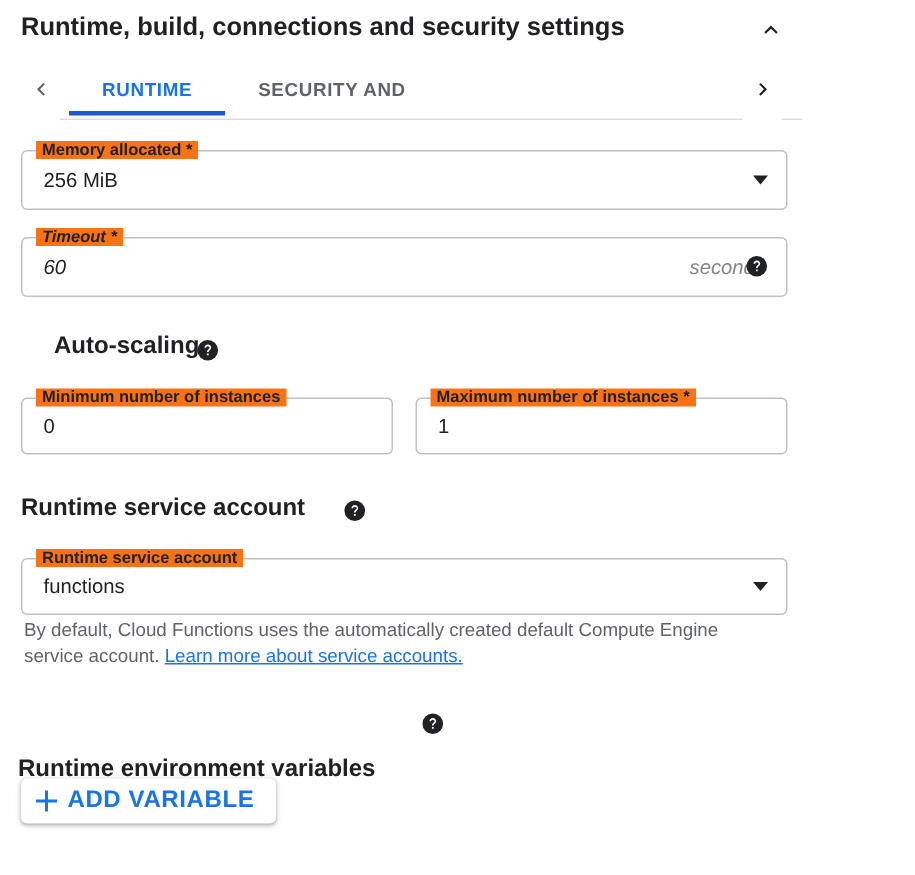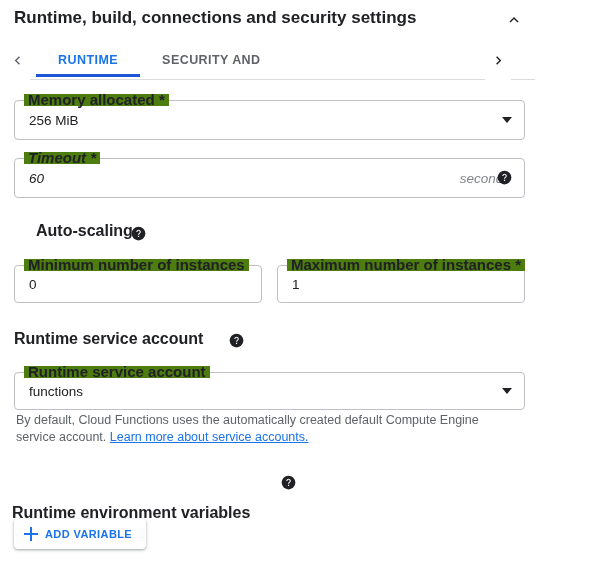--- a/index.html
+++ b/index.html
@@ -43,21 +43,21 @@
     display: flex;
     align-items: center;
     justify-content: center;
     cursor: pointer;
   }
   .collapse-btn svg { display: block; }
 
   
   .tabbar {
     position: absolute;
-    left: 4px;
+    left: 14px;
     top: 44px;
     width: 521px;
     height: 36px;
   }
   .tab-divider {
     position: absolute;
     left: 14px;
     top: 79px;
     width: 521px;
     height: 1px;
@@ -120,22 +120,22 @@
     box-sizing: border-box;
     border: 1px solid #bdc1c6;
     border-radius: 4px;
     background: #fff;
   }
   .field-label {
     position: absolute;
     top: -7px;
     left: 9px;
     padding: 0 4px;
-    background: #4d7c0f;
-    font-size: 15px;
+    background: #f97316;
+    font-size: 11px;
     font-weight: bold;
     color: #202124;
     line-height: 12px;
     white-space: nowrap;
     text-align: right;
   }
   .field-value {
     position: absolute;
     left: 14px;
     top: 50%;
@@ -206,21 +206,21 @@
     height: 30px;
     padding: 0 14px 0 10px;
     display: flex;
     align-items: center;
     gap: 7px;
     background: #fff;
     border: none;
     border-radius: 4px;
     box-shadow: 0 1px 2px 0 rgba(60,64,67,.30), 0 1px 3px 1px rgba(60,64,67,.15);
     font-family: "Liberation Sans", sans-serif;
-    font-size: 11px;
+    font-size: 16px;
     font-weight: bold;
     letter-spacing: .4px;
     color: #1a73e8;
     cursor: pointer;
     justify-content: space-between;
   }
   .plus-icon {
     position: relative;
     width: 14px; height: 14px;
     flex: 0 0 auto;

